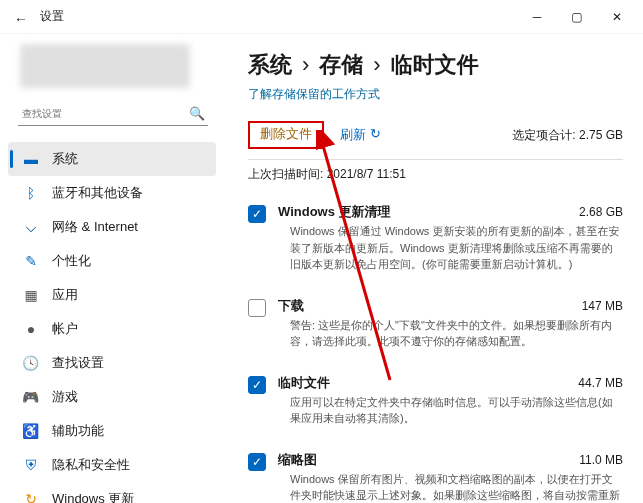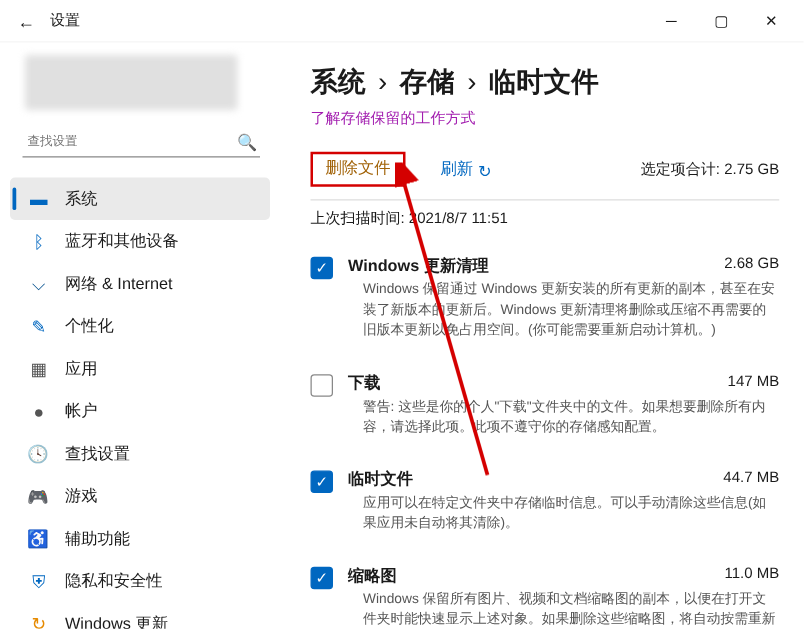--- a/index.html
+++ b/index.html
@@ -19,33 +19,33 @@
   .navitem.active { background: #eaeaea; position: relative; }
   .navitem.active::before { content:""; position:absolute; left:2px; top:8px; bottom:8px; width:3px; background:#0067c0; border-radius:2px; }
   .navitem .ic { width: 18px; text-align: center; font-size: 14px; }
   .ic-blue { color:#0067c0; }
   .ic-orange { color:#e68a00; }
   .ic-dblue { color:#004e8c; }
   .ic-gray { color:#555; }
   .main { flex:1; padding: 16px 20px 0 26px; overflow-y:auto; }
   .crumbs { font-size: 22px; font-weight: 600; display:flex; align-items:center; gap:10px; }
   .crumbs span.sep { font-weight:400; }
-  .link { color:#a21caf; font-size:12px; margin-top:6px; display:inline-block; }
+  .link { color:#0369a1; font-size:12px; margin-top:6px; display:inline-block; }
   .actionrow { display:flex; align-items:center; margin-top:18px; }
   .delbox { border:2px solid #d40000; padding:2px 10px 4px 10px; margin-right:6px; position:relative; }
   .delbox span { color:#a16207; font-size:13px; font-weight:500; }
-  .refresh { color:#0067c0; margin-left:22px; display:flex; align-items:flex-end; gap:4px; }
+  .refresh { color:#0067c0; margin-left:10px; display:flex; align-items:flex-start; gap:4px; }
   .total { margin-left:auto; font-size:12px; }
   .hr { height:1px; background:#ddd; margin:10px 0 6px 0; }
   .scan { font-size:12px; margin-bottom:10px; }
   .item { display:flex; gap:12px; padding: 10px 0 14px 0; border-bottom: none; }
   .cb { width:18px; height:18px; border:1px solid #888; border-radius:3px; margin-top:2px; display:grid; place-items:center; flex-shrink:0; }
   .cb.checked { background:#0067c0; border-color:#0067c0; color:#fff; font-size:12px; }
   .itbody { flex:1; }
-  .ithead { display:flex; align-items:flex-start; }
+  .ithead { display:flex; align-items:center; }
   .ithead b { font-size:13px; font-weight:600; }
   .ithead .sz { margin-left:auto; font-size:12px; }
   .desc { font-size:11px; color:#555; margin-top:2px; line-height:1.5;margin-left:12px; }
   .arrow-annot { position:absolute; left:316px; top:130px; pointer-events:none; }
   .main::-webkit-scrollbar{width:6px;} .main::-webkit-scrollbar-thumb{background:#ccc;border-radius:3px;}
 </style>
 </head>
 <body>
 
 <div class="titlebar">

